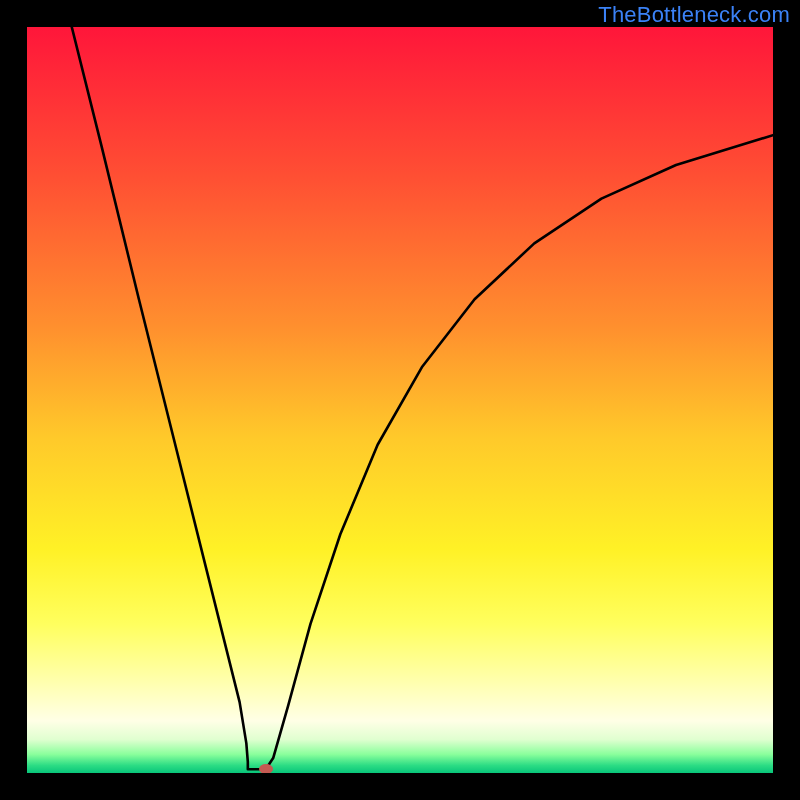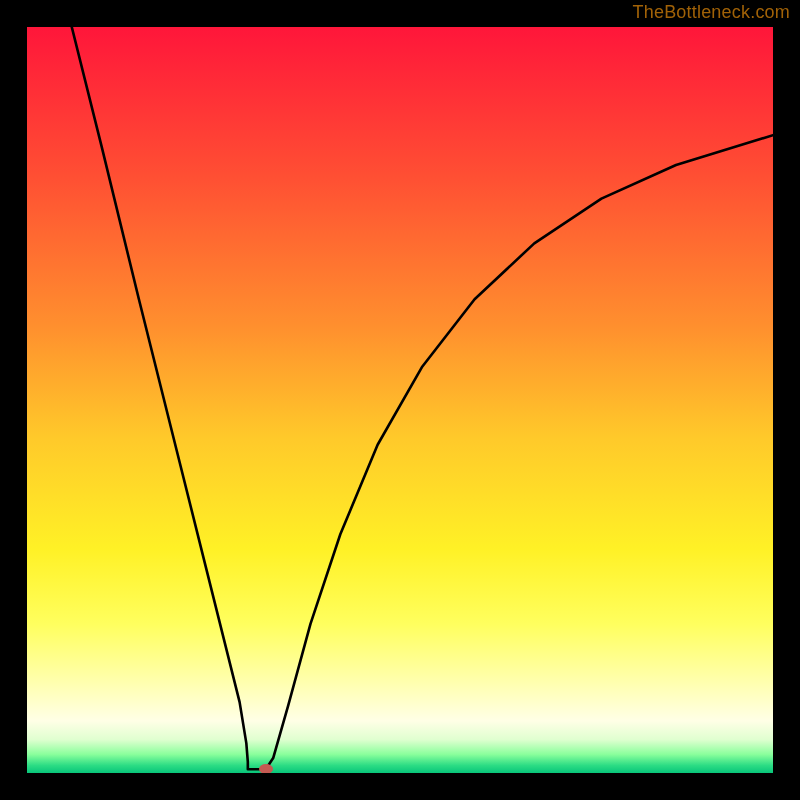--- a/index.html
+++ b/index.html
@@ -46,22 +46,22 @@
     width: 14px;
     height: 10px;
     border-radius: 50%;
     background: #c45a52;
     transform: translate(-50%, -50%);
   }
   .watermark {
     position: absolute;
     top: 2px;
     right: 10px;
-    color: #a16207;
-    font-size: 18px;
+    color: #3b82f6;
+    font-size: 22px;
     font-weight: 500;
     letter-spacing: 0.2px;
   }
 </style>
 </head>
 <body>
 
 <div class="frame">
   <div class="plot-area">
     <svg class="gradient" viewBox="0 0 100 100" preserveAspectRatio="none">

